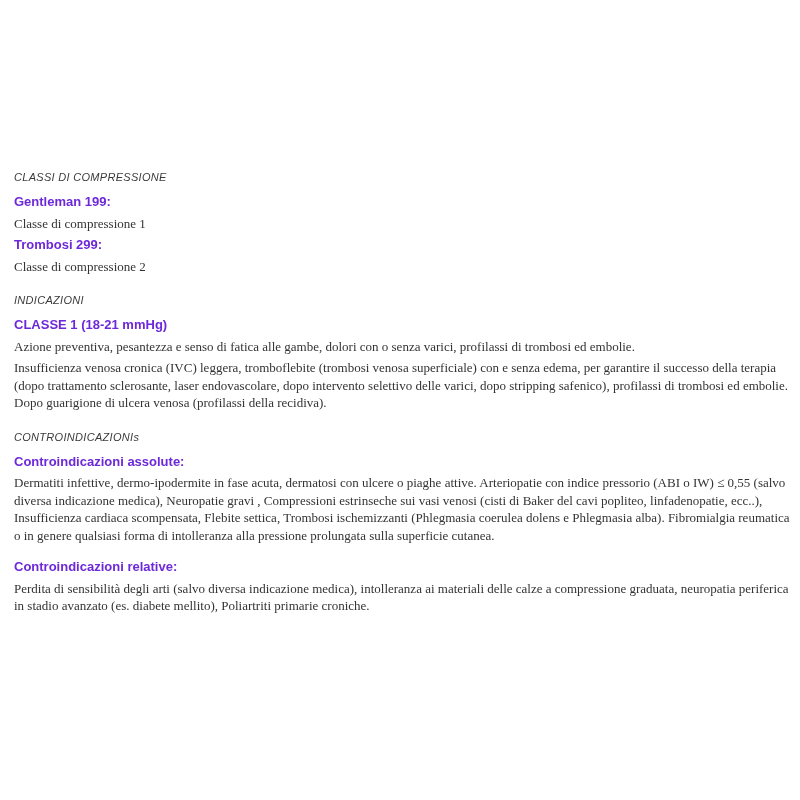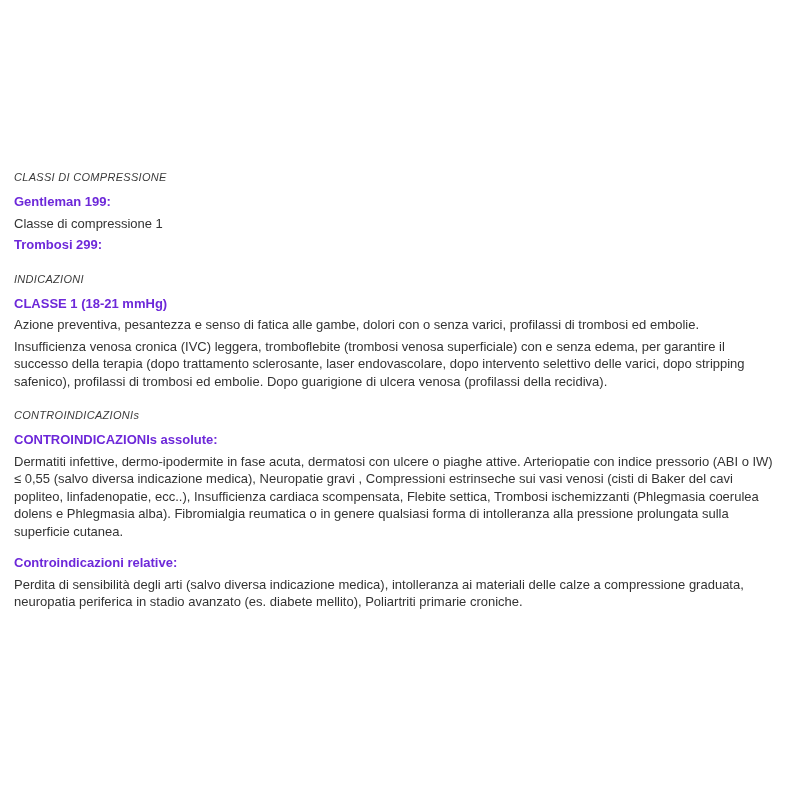--- a/index.html
+++ b/index.html
@@ -10,21 +10,21 @@
   body {
     width: 800px;
     height: 800px;
     overflow: hidden;
     font-family: "Liberation Sans", sans-serif;
     color: #333333;
   }
   .doc {
     box-sizing: border-box;
     width: 800px;
-    padding: 170px 20px 0 14px;
+    padding: 170px 2px 0 14px;
     font-size: 13px;
     line-height: 17.5px;
   }
   .sec { margin: 0; }
   .sec + .sec { margin-top: 18px; }
   .sec-heading {
     font-style: italic;
     font-weight: 400;
     font-size: 11px;
     line-height: 15px;
@@ -32,43 +32,45 @@
     margin: 0 0 8px 0;
     color: #3a3a3a;
   }
   .label {
     font-weight: 700;
     color: #6d28d9;
     margin: 0 0 4px 0;
   }
   .text {
     margin: 0 0 4px 0;
+    font-family: Liberation Serif, serif;
   }
   .gap-top { margin-top: 14px; }
 </style>
 </head>
 <body>
 
 <div class="doc">
 
   <section class="sec">
     <h2 class="sec-heading">CLASSI DI COMPRESSIONE</h2>
     <p class="label">Gentleman 199:</p>
     <p class="text">Classe di compressione 1</p>
     <p class="label">Trombosi 299:</p>
+    <p class="text">Classe di compressione 2</p>
   </section>
 
   <section class="sec">
     <h2 class="sec-heading">INDICAZIONI</h2>
     <p class="label">CLASSE 1 (18-21 mmHg)</p>
     <p class="text">Azione preventiva, pesantezza e senso di fatica alle gambe, dolori con o senza varici, profilassi di trombosi ed embolie.</p>
     <p class="text">Insufficienza venosa cronica (IVC) leggera, tromboflebite (trombosi venosa superficiale) con e senza edema, per garantire il successo della terapia (dopo trattamento sclerosante, laser endovascolare, dopo intervento selettivo delle varici, dopo stripping safenico), profilassi di trombosi ed embolie. Dopo guarigione di ulcera venosa (profilassi della recidiva).</p>
   </section>
 
   <section class="sec">
     <h2 class="sec-heading">CONTROINDICAZIONIs</h2>
-    <p class="label">CONTROINDICAZIONIs assolute:</p>
+    <p class="label">Controindicazioni assolute:</p>
     <p class="text">Dermatiti infettive, dermo-ipodermite in fase acuta, dermatosi con ulcere o piaghe attive. Arteriopatie con indice pressorio (ABI o IW) ≤ 0,55 (salvo diversa indicazione medica), Neuropatie gravi , Compressioni estrinseche sui vasi venosi (cisti di Baker del cavi popliteo, linfadenopatie, ecc..), Insufficienza cardiaca scompensata, Flebite settica, Trombosi ischemizzanti (Phlegmasia coerulea dolens e Phlegmasia alba). Fibromialgia reumatica o in genere qualsiasi forma di intolleranza alla pressione prolungata sulla superficie cutanea.</p>
     <p class="label gap-top">Controindicazioni relative:</p>
     <p class="text">Perdita di sensibilità degli arti (salvo diversa indicazione medica), intolleranza ai materiali delle calze a compressione graduata, neuropatia periferica in stadio avanzato (es. diabete mellito), Poliartriti primarie croniche.</p>
   </section>
 
 </div>
 
 </body></html>

